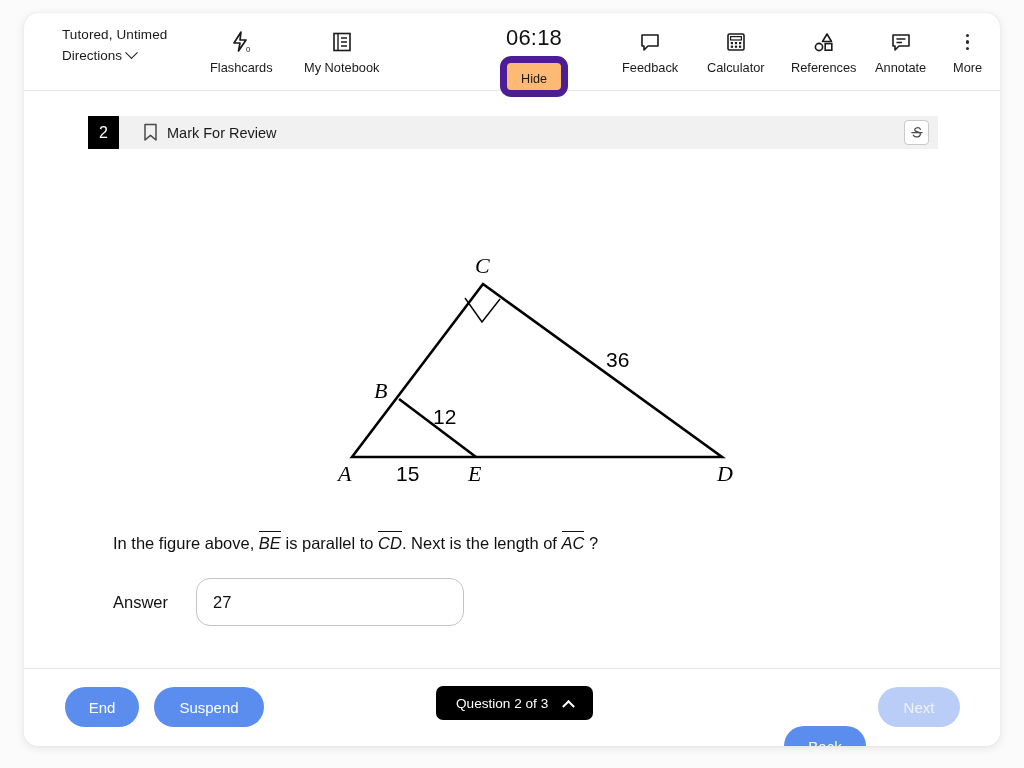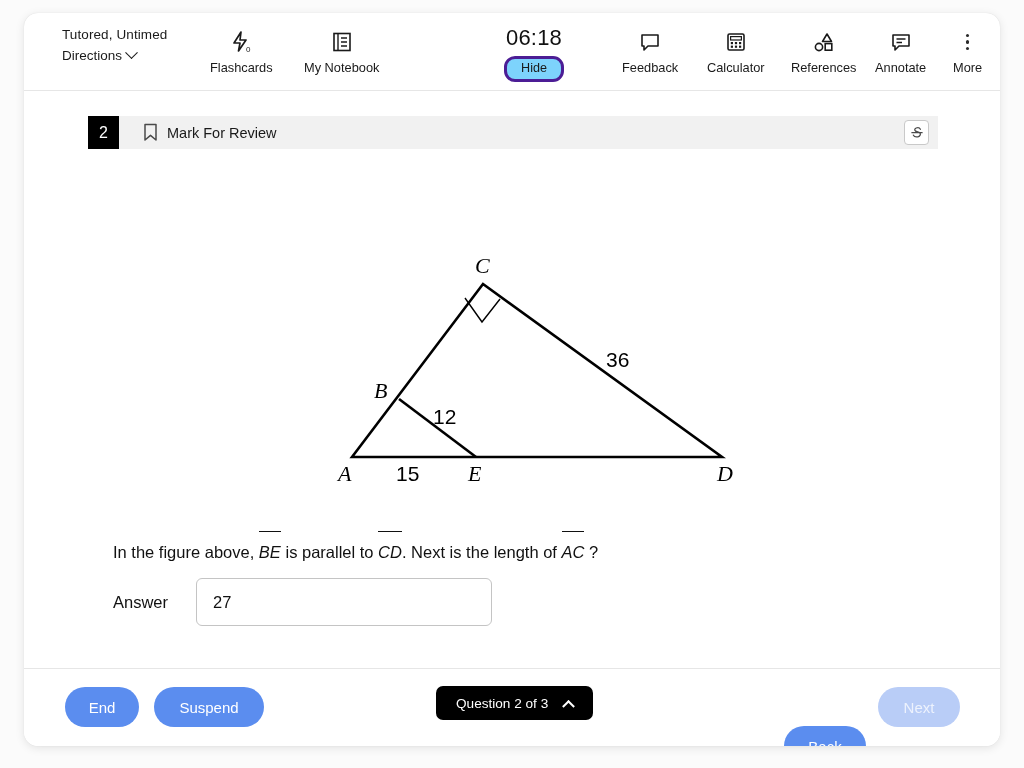--- a/index.html
+++ b/index.html
@@ -66,23 +66,23 @@
   .t-ref    { left: 767px; }
   .t-ann    { left: 851px; align-items: center; }
   .t-more   { left: 929px; }
 
   .timer {
     position: absolute; left: 462px; top: 12px;
     width: 96px; display: flex; flex-direction: column; align-items: center; gap: 5px;
   }
   .timer-val { font-size: 22px; color: #111; letter-spacing: .2px; }
   .hide-btn {
-    border: 3px solid #4c1d95; border-radius: 11px;
-    padding: 2px 14px 3px; font-size: 12.6px; color: #1a1a1a;
-    background: #7dd3fc; cursor: pointer; line-height: 1.2;
+    border: 7px solid #4c1d95; border-radius: 11px;
+    padding: 9px 14px 3px; font-size: 12.6px; color: #1a1a1a;
+    background: #fdba74; cursor: pointer; line-height: 1.2;
   }
   .dots { display: flex; flex-direction: column; gap: 3.2px; align-items: center; justify-content: center; height: 26px;}
   .dots i { width: 3.4px; height: 3.4px; border-radius: 50%; background: #2a2a2a; display: block; }
 
   
   .body {
     flex: 1 1 auto; position: relative; overflow: hidden;
     border-bottom: 1px solid #e6e6e6;
   }
   .qbar {
@@ -105,29 +105,29 @@
     background: #fff; display: flex; align-items: center; justify-content: center;
     cursor: pointer;
   }
 
   .figure { position: absolute; left: 64px; top: 60px; width: 850px; height: 350px; }
 
   .qtext {
     position: absolute; left: 89px; top: 440px; right: 60px;
     font-size: 16.5px; color: #111; line-height: 1.45;
   }
-  .seg { font-style: italic; border-top: 1.4px solid #111; padding-top: 11px; display: inline-block; line-height: 1.1;}
+  .seg { font-style: italic; border-top: 1.4px solid #111; padding-top: 2px; display: inline-block; line-height: 1.1;}
 
   .answer-row {
     position: absolute; left: 89px; top: 487px;
     display: flex; align-items: center; gap: 28px;
   }
   .answer-lbl { font-size: 16.5px; color: #111; }
   .answer-box {
-    width: 296px; height: 48px; border: 1px solid #c4c4c4; border-radius: 6px;
+    width: 268px; height: 48px; border: 1px solid #c4c4c4; border-radius: 14px;
     background: #fff; font-size: 16.5px; color: #111;
     padding: 0 16px; font-family: "Liberation Sans", sans-serif; outline: none;
   }
 
   
   .footer {
     flex: 0 0 auto; height: 77px; position: relative; background: #fff;
   }
   .pill {
     border: none; border-radius: 22px; color: #fff;

